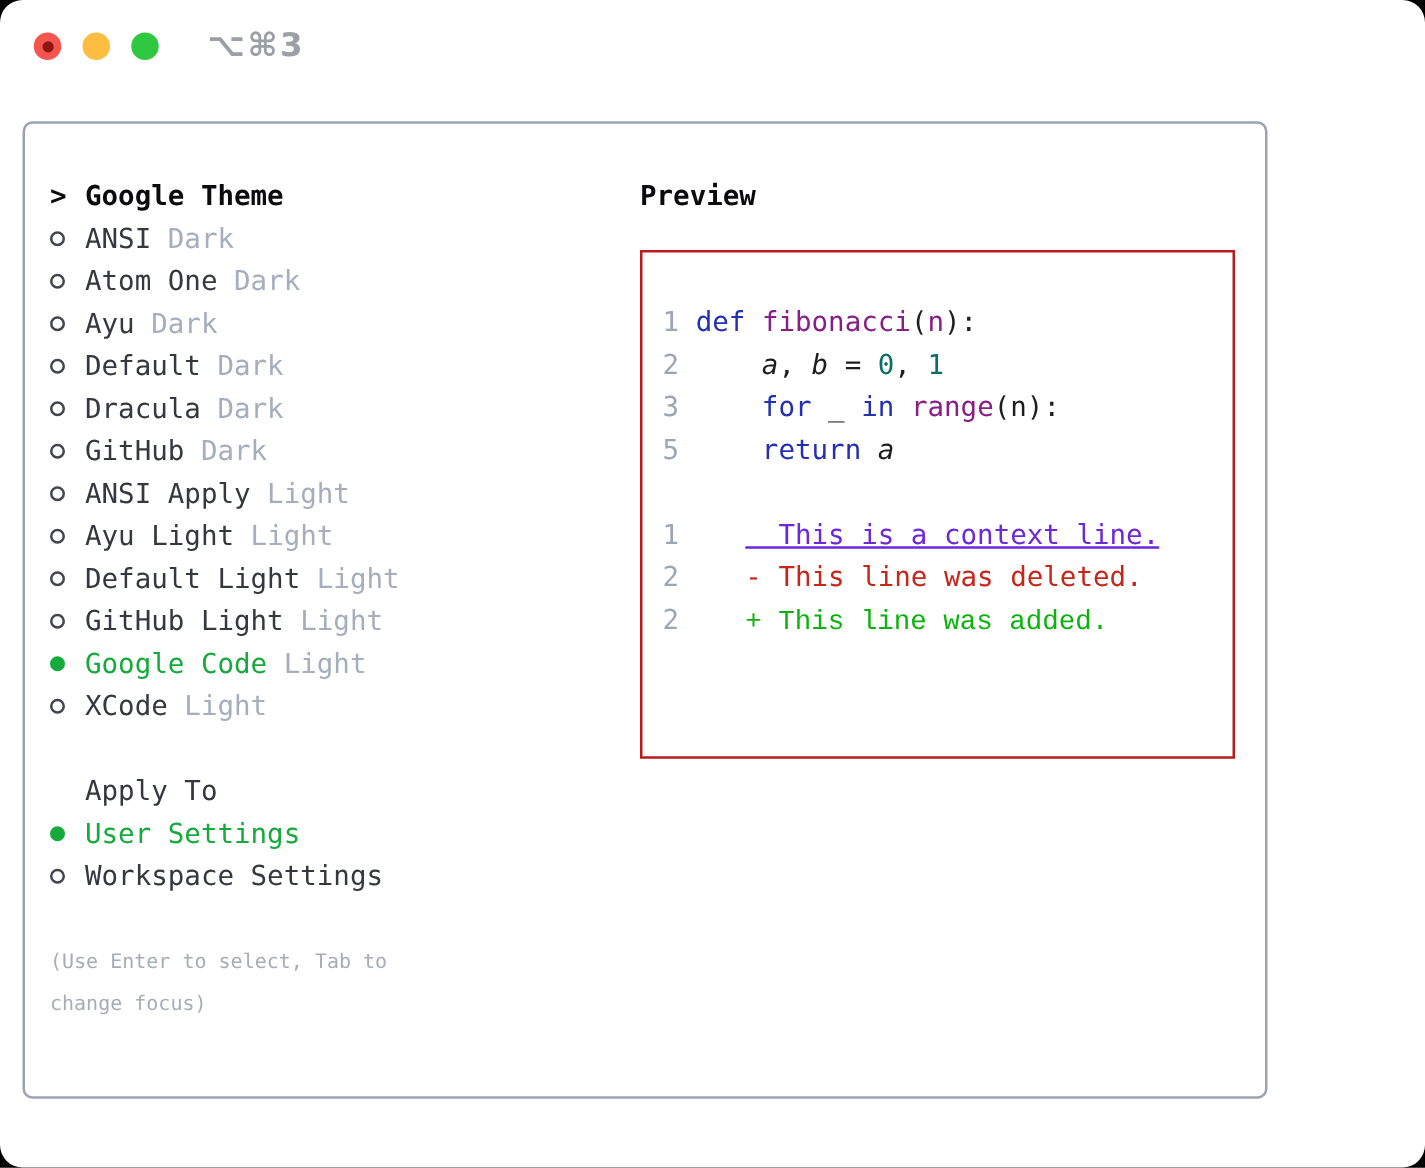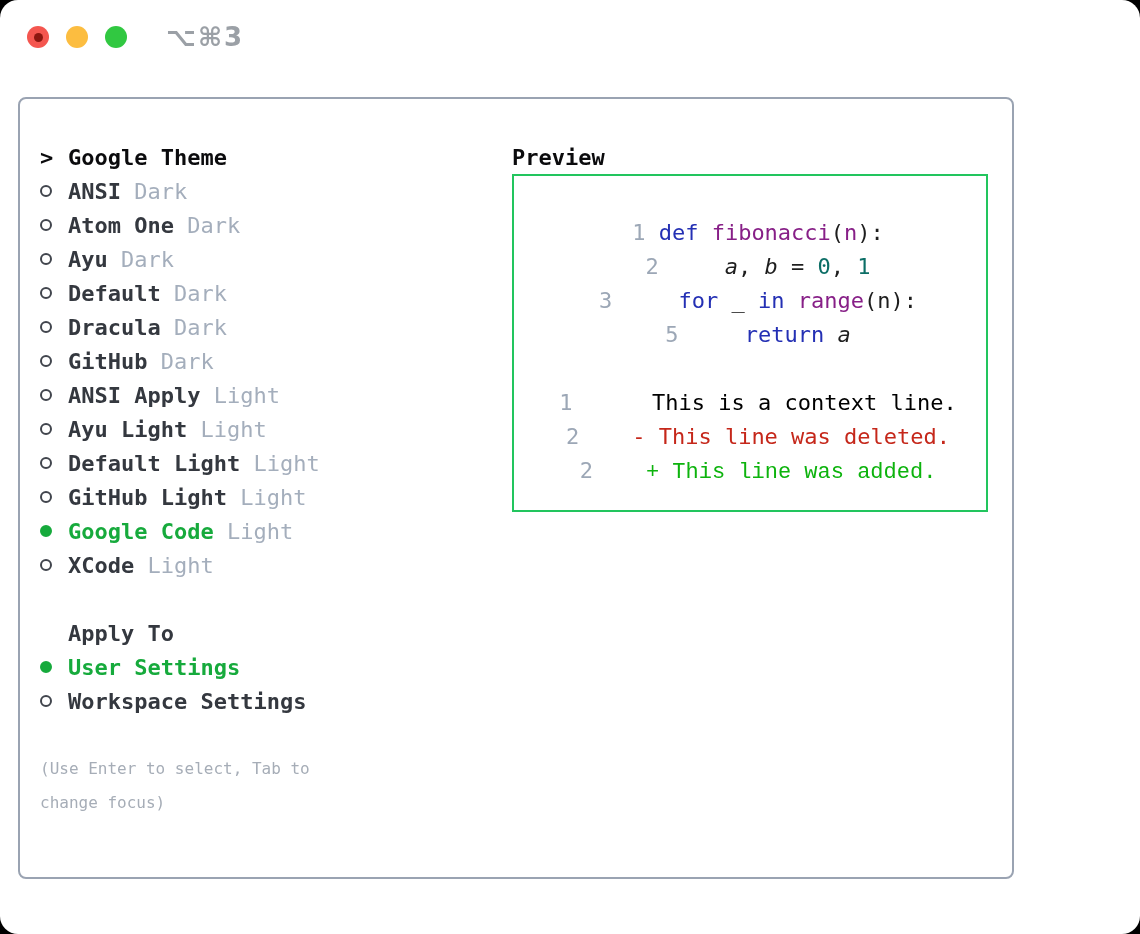--- a/index.html
+++ b/index.html
@@ -24,37 +24,37 @@
   .row { height:34px; display:flex; align-items:center; white-space:pre; font-size:22px; }
   .spacer { height:34px; }
 
   
   .left-col { position:absolute; left:20px; top:41px; }
   .bullet-cell { width:28px; display:flex; align-items:center; }
   .radio { width:12px; height:12px; border:2px solid #41454d; border-radius:50%; }
   .radio.sel { background:#16aa3c; border-color:#16aa3c; }
   .arrow { font-weight:700; color:#0b0b0d; font-size:22px; }
   .hdr { font-weight:700; color:#0b0b0d; }
-  .item-name { color:#34383f;font-weight:bold; }
+  .item-name { color:#34383f; }
   .item-name.sel { color:#16aa3c; }
   .variant { color:#a4aebc; }
   .hint { color:#a6adb7; font-size:16px; height:34px; line-height:34px; white-space:pre; }
 
   
-  .right-col { position:absolute; left:492px; top:41px;text-align:center; }
-  .preview-box { width:476px; height:338px; border:2px solid #22c55e; background:#fff;
+  .right-col { position:absolute; left:492px; top:41px; }
+  .preview-box { margin-top:26px; width:476px; height:407px; border:2px solid #b91c1c; background:#fff;
                  padding:40px 0 0 16px; overflow:hidden; }
   .pline { height:34px; line-height:34px; white-space:pre; font-size:22px; }
   .lnum { color:#9ca7b6; }
   .tok-kw { color:#2430b4; }
   .tok-fn { color:#871f87; }
   .tok-lit { color:#0c6e66; }
   .tok-var { color:#1e1e1e; font-style:italic; }
   .tok-plain { color:#1e1e1e; }
-  .diff-context { color:#000000; }
+  .diff-context { color:#6d28d9;text-decoration:underline; }
   .diff-deleted { color:#c5271a; }
   .diff-added { color:#0db30d;font-family:Liberation Mono, monospace; }
 </style>
 </head>
 <body>
 
 <div class="window">
 
   <div class="titlebar">
     <div class="tl-dot tl-red"></div>

